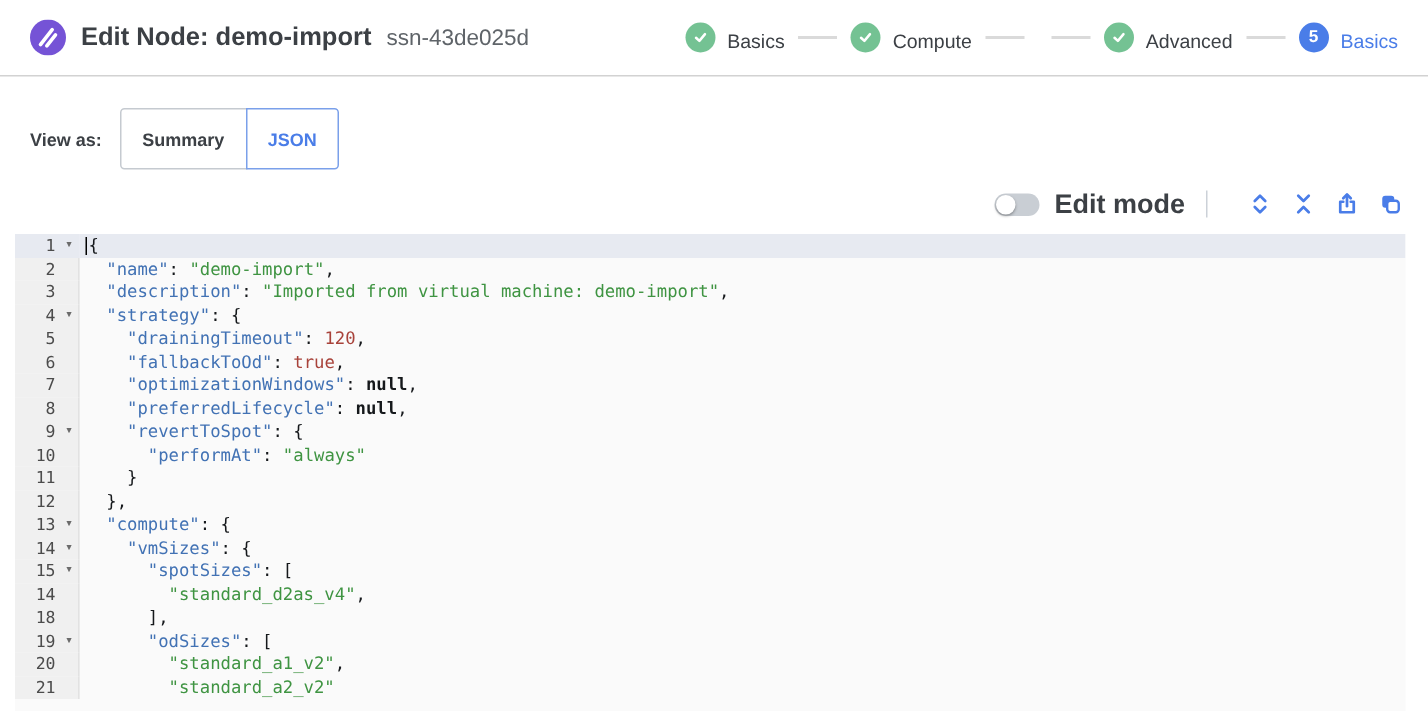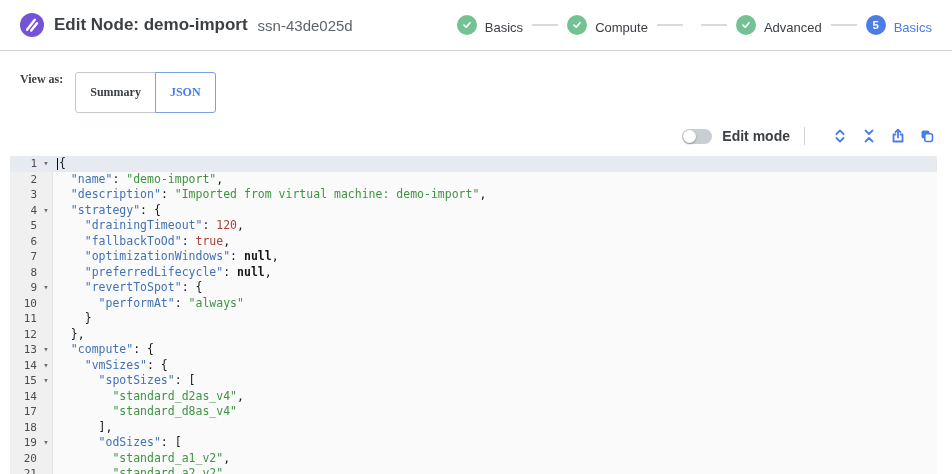--- a/index.html
+++ b/index.html
@@ -17,38 +17,38 @@
   .step { display:flex; align-items:flex-end; cursor:pointer; }
   .step-circle { width:20px; height:20px; border-radius:50%; background:var(--success,#74c293);
                  display:flex; align-items:center; justify-content:center;
                  color:#fff; font-size:11.5px; font-weight:bold; flex:0 0 auto; }
   .step.active .step-circle { background:var(--accent,#4a7de8); }
   .step-label { font-size:13px; color:#3c4045; margin-left:8px; white-space:nowrap; }
   .step.active .step-label { color:var(--accent,#4a7de8); }
   .step-connector { width:26px; height:2px; background:#dadada; margin:0 9px; }
 
   
-  .viewbar { display:flex; padding:21px 20px 0 20px;font-family:Liberation Serif, serif; }
+  .viewbar { display:flex; align-items:center; padding:21px 20px 0 20px; }
   .viewbar-label { font-size:12px; font-weight:bold; color:#3c4045; margin-right:12px; }
   .view-group { display:flex; }
   .view-btn { height:41px; padding:0 14px; background:#fff; font-family:inherit;
               font-size:12px; font-weight:bold; color:#3c4045;
               border:1px solid #c5cad0; cursor:pointer; }
   .view-btn:first-child { border-radius:3px 0 0 3px; }
   .view-btn:last-child { border-radius:0 3px 3px 0; margin-left:-1px; }
   .view-btn.active { color:var(--accent,#3e76e0); border-color:#7aa0ea; position:relative; z-index:1; }
 
   
   .actionbar { display:flex; align-items:center; justify-content:flex-end;
                padding:0 17px 0 0; margin-top:12px; height:22px; }
   .toggle { width:30px; height:15px; border-radius:8px; background:#c9ced4;
             position:relative; cursor:pointer; flex:0 0 auto; }
   .toggle-knob { position:absolute; left:1px; top:1px; width:13px; height:13px;
                  border-radius:50%; background:#fff; box-shadow:0 1px 2px rgba(0,0,0,.35); }
-  .editmode-label { font-size:14px; font-weight:bold; color:#3c4045; margin:0 14px 0 10px; }
+  .editmode-label { font-size:18px; font-weight:bold; color:#3c4045; margin:0 14px 0 10px; }
   .vdivider { width:1px; height:18px; background:#ccd1d8; margin-right:14px; }
   .action-icon { width:16px; height:16px; margin-left:13px; color:var(--accent,#4a7de8);
                  cursor:pointer; display:inline-flex; }
   .action-icon svg { width:16px; height:16px; }
 
   
   .editor { margin:9px 15px 0 10px; height:318px; overflow:hidden; background:#fafafa;
             font-family:"DejaVu Sans Mono", monospace; font-size:11.5px; }
   .cm-line { display:flex; height:15.5px; line-height:15.5px; }
   .cm-gutter { width:30px; flex:0 0 auto; text-align:right; padding-right:3px;
@@ -234,25 +234,20 @@
       <span class="cm-gutter">15</span>
       <span class="cm-fold">▾</span>
       <span class="cm-code">      <span class="tk-k">"spotSizes"</span><span class="tk-p">: [</span></span>
     </div>
     <div class="cm-line">
       <span class="cm-gutter">14</span>
       <span class="cm-fold"></span>
       <span class="cm-code">        <span class="tk-s">"standard_d2as_v4"</span><span class="tk-p">,</span></span>
     </div>
     <div class="cm-line">
-      <span class="cm-gutter">17</span>
-      <span class="cm-fold"></span>
-      <span class="cm-code">        <span class="tk-s">"standard_d8as_v4"</span></span>
-    </div>
-    <div class="cm-line">
       <span class="cm-gutter">18</span>
       <span class="cm-fold"></span>
       <span class="cm-code">      <span class="tk-p">],</span></span>
     </div>
     <div class="cm-line">
       <span class="cm-gutter">19</span>
       <span class="cm-fold">▾</span>
       <span class="cm-code">      <span class="tk-k">"odSizes"</span><span class="tk-p">: [</span></span>
     </div>
     <div class="cm-line">

